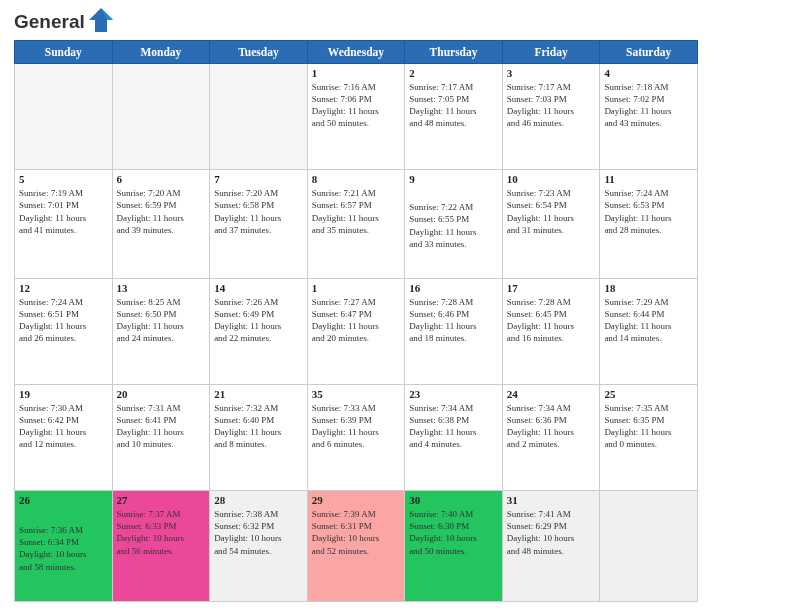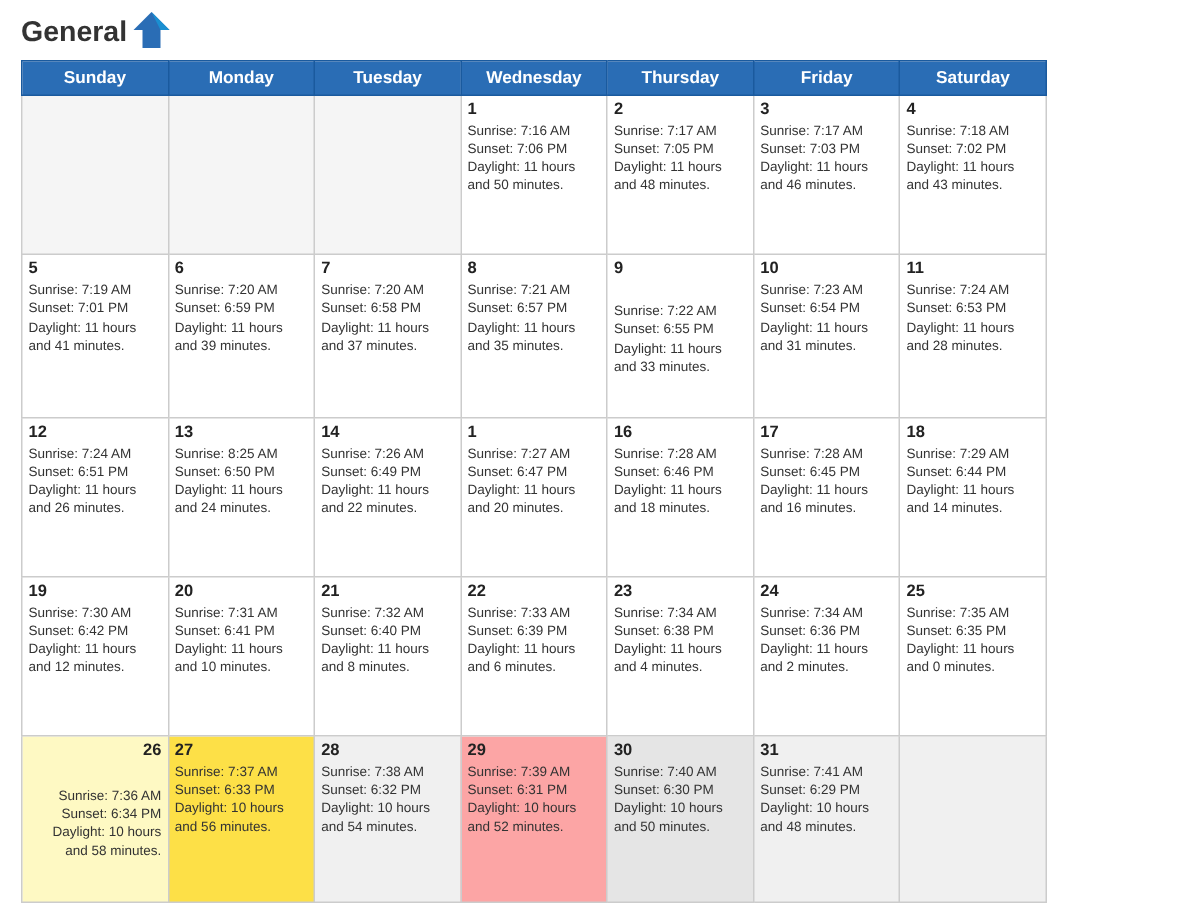--- a/index.html
+++ b/index.html
@@ -39,20 +39,21 @@
     .location {
       font-size: 13px;
       color: #444;
     }
     .calendar {
       flex: 1;
       border: 1px solid #ccc;
       border-collapse: collapse;
       width: 100%;
       table-layout: fixed;
+      font-family: Liberation Serif, serif;
     }
     .calendar th {
       background: #2a6db5;
       color: #fff;
       font-size: 11.5px;
       font-weight: bold;
       text-align: center;
       padding: 5px 2px;
       border: 1px solid #1a5a9e;
     }
@@ -270,21 +271,21 @@
 and 10 minutes.</div>
           </td>
           <td>
             <span class="day-num">21</span>
             <div class="cell-text" style="white-space: pre-line;">Sunrise: 7:32 AM
 Sunset: 6:40 PM
 Daylight: 11 hours
 and 8 minutes.</div>
           </td>
           <td>
-            <span class="day-num">22</span>
+            <span class="day-num">35</span>
             <div class="cell-text" style="white-space: pre-line;">Sunrise: 7:33 AM
 Sunset: 6:39 PM
 Daylight: 11 hours
 and 6 minutes.</div>
           </td>
           <td>
             <span class="day-num">23</span>
             <div class="cell-text" style="white-space: pre-line;">Sunrise: 7:34 AM
 Sunset: 6:38 PM
 Daylight: 11 hours
@@ -299,49 +300,49 @@
           </td>
           <td>
             <span class="day-num">25</span>
             <div class="cell-text" style="white-space: pre-line;">Sunrise: 7:35 AM
 Sunset: 6:35 PM
 Daylight: 11 hours
 and 0 minutes.</div>
           </td>
         </tr>
         <tr class="last-week">
-          <td style="background: #fef9c3; text-align: right;">
+          <td style="background: #22c55e;">
             <span class="day-num">26</span>
             <div class="cell-text" style="white-space: pre-line; margin-top: 18px;">Sunrise: 7:36 AM
 Sunset: 6:34 PM
 Daylight: 10 hours
 and 58 minutes.</div>
           </td>
-          <td style="background: #fde047;">
+          <td style="background: #ec4899;">
             <span class="day-num">27</span>
             <div class="cell-text" style="white-space: pre-line;">Sunrise: 7:37 AM
 Sunset: 6:33 PM
 Daylight: 10 hours
 and 56 minutes.</div>
           </td>
           <td style="background: rgb(240, 240, 240);">
             <span class="day-num">28</span>
             <div class="cell-text" style="white-space: pre-line;">Sunrise: 7:38 AM
 Sunset: 6:32 PM
 Daylight: 10 hours
 and 54 minutes.</div>
           </td>
           <td style="background: #fca5a5;">
             <span class="day-num">29</span>
             <div class="cell-text" style="white-space: pre-line;">Sunrise: 7:39 AM
 Sunset: 6:31 PM
 Daylight: 10 hours
 and 52 minutes.</div>
           </td>
-          <td style="background: #e5e5e5; margin-top: 14px;">
+          <td style="background: #22c55e; margin-top: 14px;">
             <span class="day-num">30</span>
             <div class="cell-text" style="white-space: pre-line;">Sunrise: 7:40 AM
 Sunset: 6:30 PM
 Daylight: 10 hours
 and 50 minutes.</div>
           </td>
           <td style="background: rgb(240, 240, 240);">
             <span class="day-num">31</span>
             <div class="cell-text" style="white-space: pre-line;">Sunrise: 7:41 AM
 Sunset: 6:29 PM

